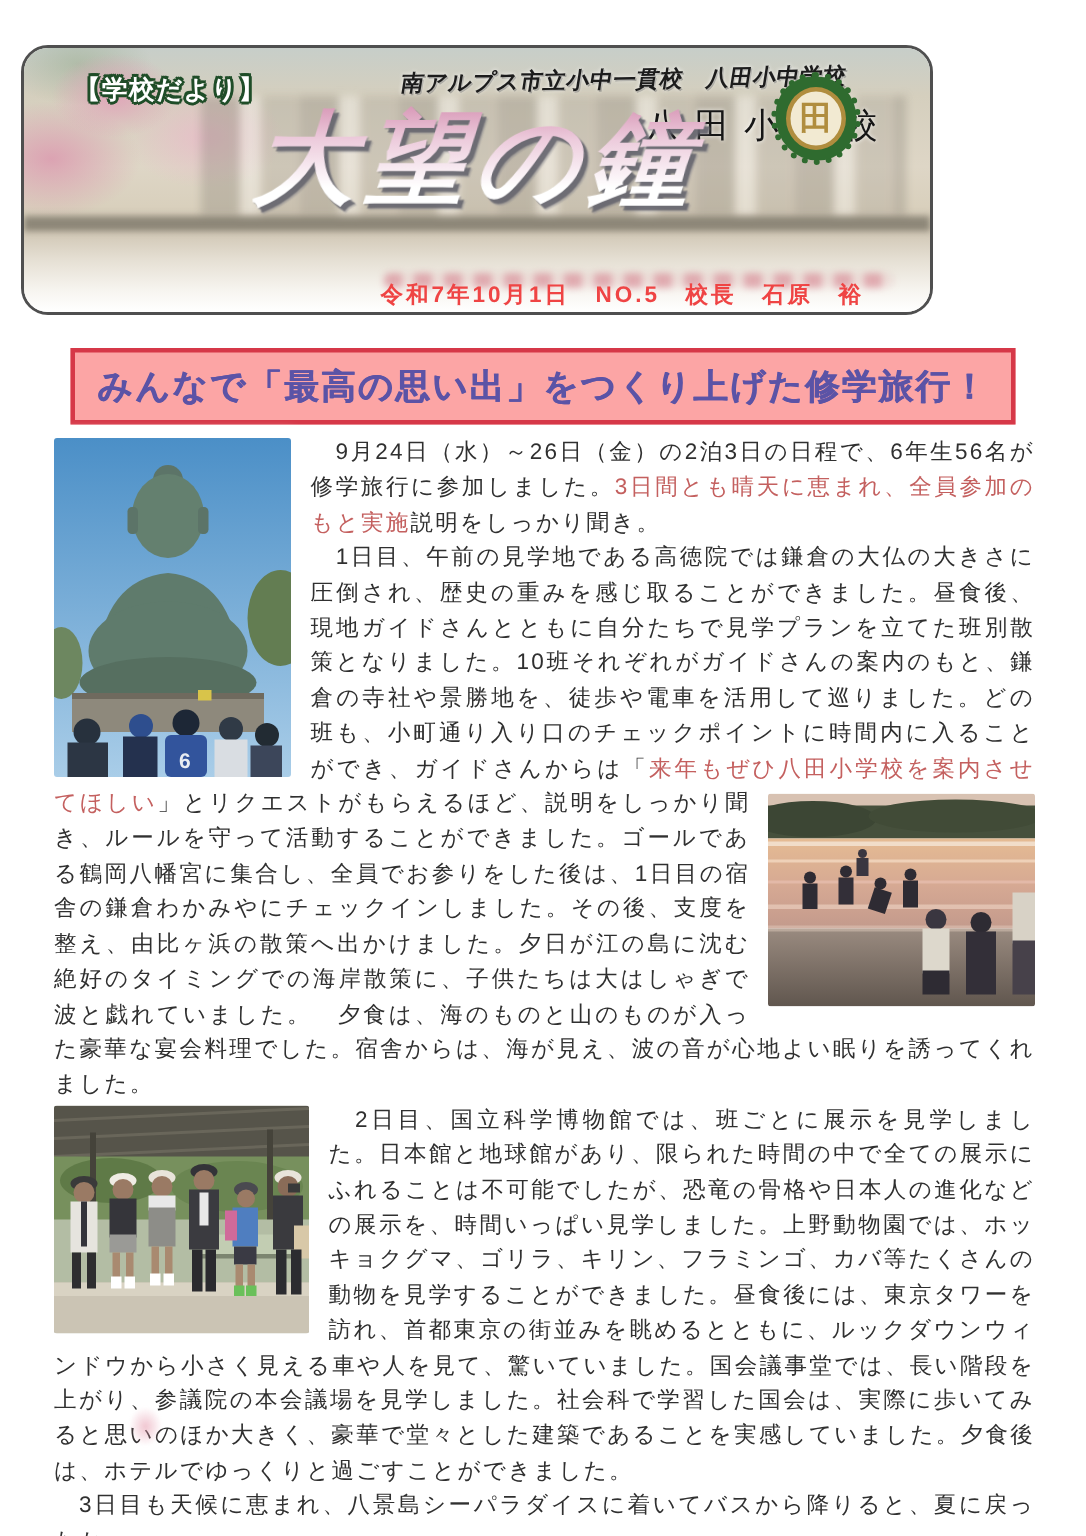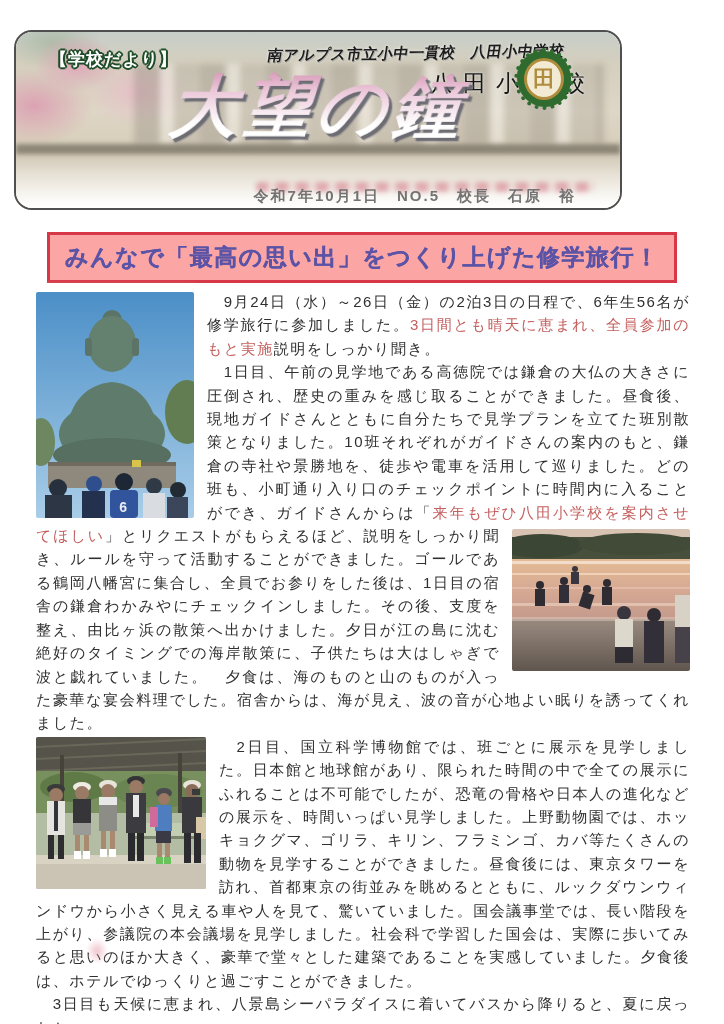--- a/index.html
+++ b/index.html
@@ -69,21 +69,21 @@
   @supports ((-webkit-background-clip: text) or (background-clip: text)) {
     .header-title {
       background: linear-gradient(180deg, #d48fb0 0%, #eccadb 32%, #ffffff 72%);
       -webkit-background-clip: text; background-clip: text; color: transparent;
     }
   }
   .header-goal { position: absolute; left: 34px; top: 130px; font-size: 17px; letter-spacing: 2px; white-space: nowrap; }
   .header-goal .goal-text { margin-left: 26px; }
   .header-issue {
     position: absolute; right: 44px; top: 155px; font-size: 15px; font-weight: bold;
-    color: #737373; letter-spacing: 2px;
+    color: #ef4444; letter-spacing: 2px;
   }
   .emblem { position: absolute; right: 46px; top: 16px; width: 60px; height: 62px; }
   .emblem-leaf { position: absolute; inset: 3px; border-radius: 48% 52% 50% 55%; background: #2f6b2f; }
   .emblem-serration { position: absolute; inset: 0; border-radius: 50%; border: 4px dotted #2f6b2f; }
   .emblem-ring {
     position: absolute; inset: 10px; border-radius: 50%;
     background: #f2ead2; border: 3px solid #b08d3e;
     display: flex; align-items: center; justify-content: center;
   }
   .emblem-kanji { font-size: 22px; font-weight: bold; color: #b08d3e; line-height: 1; }

